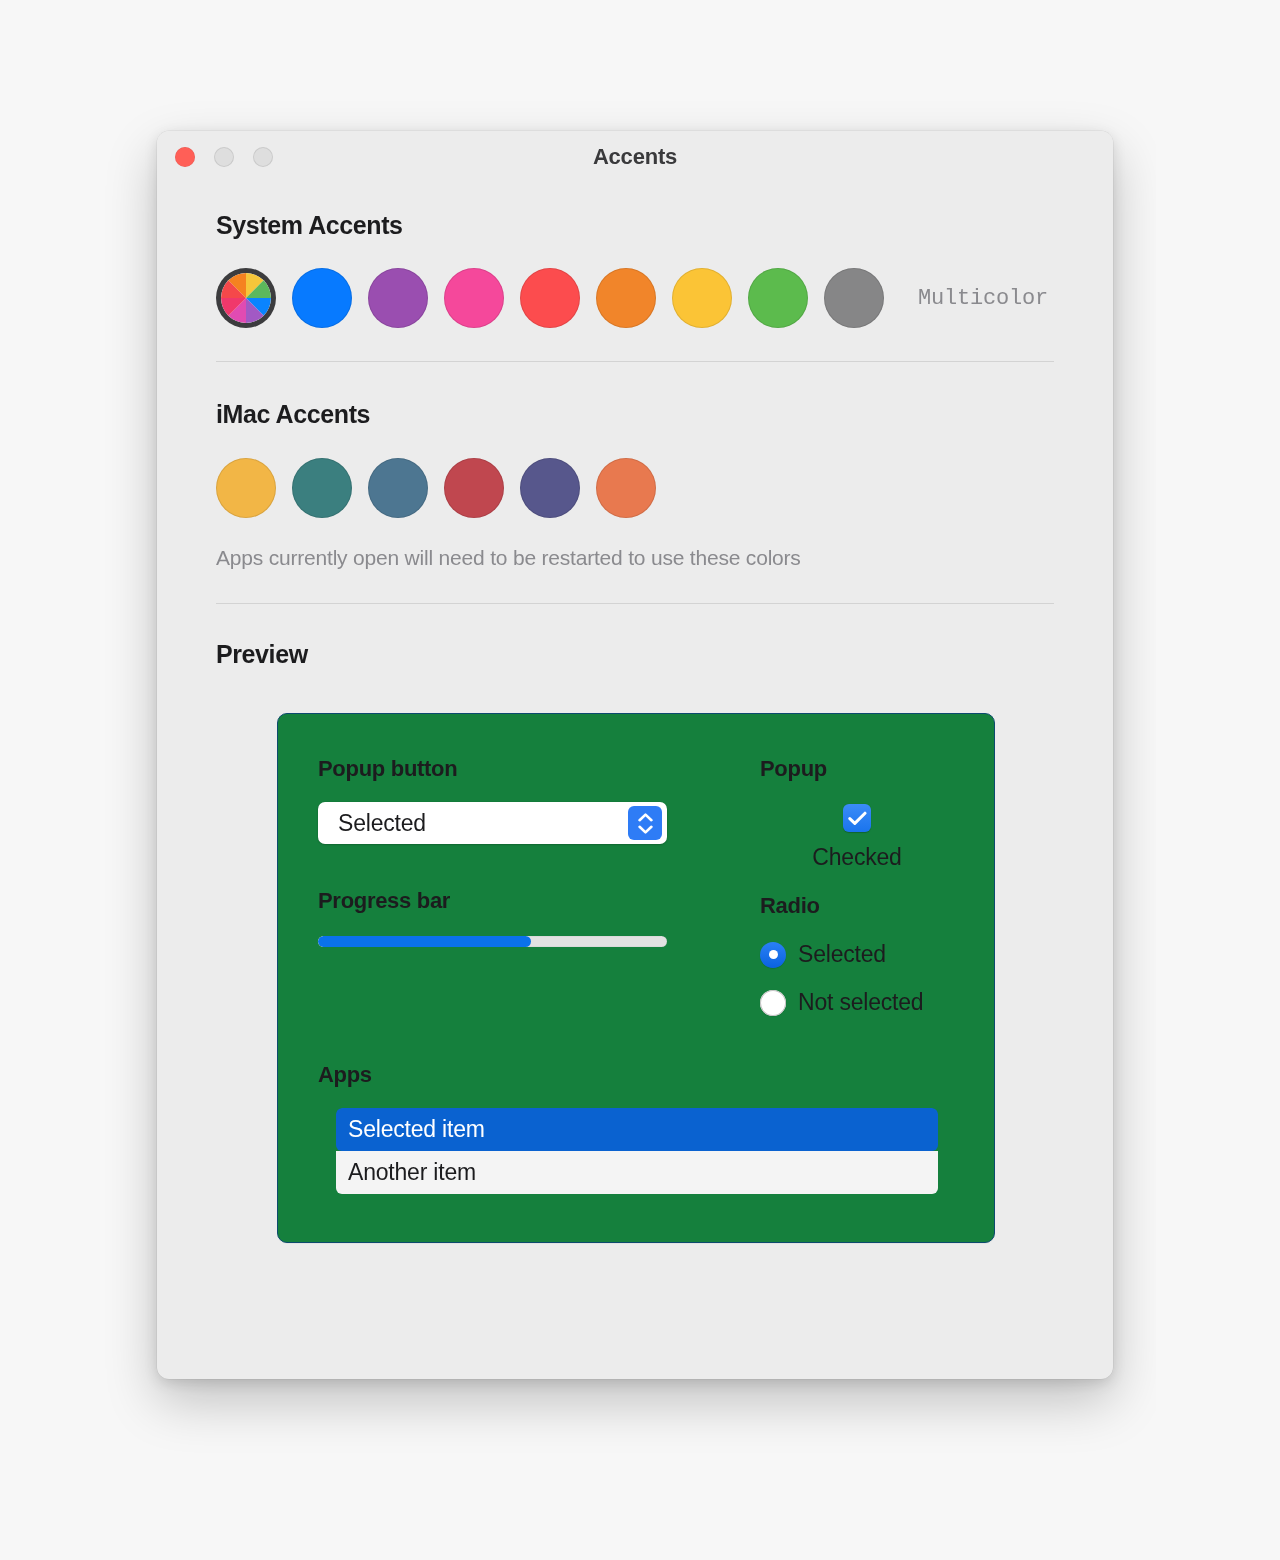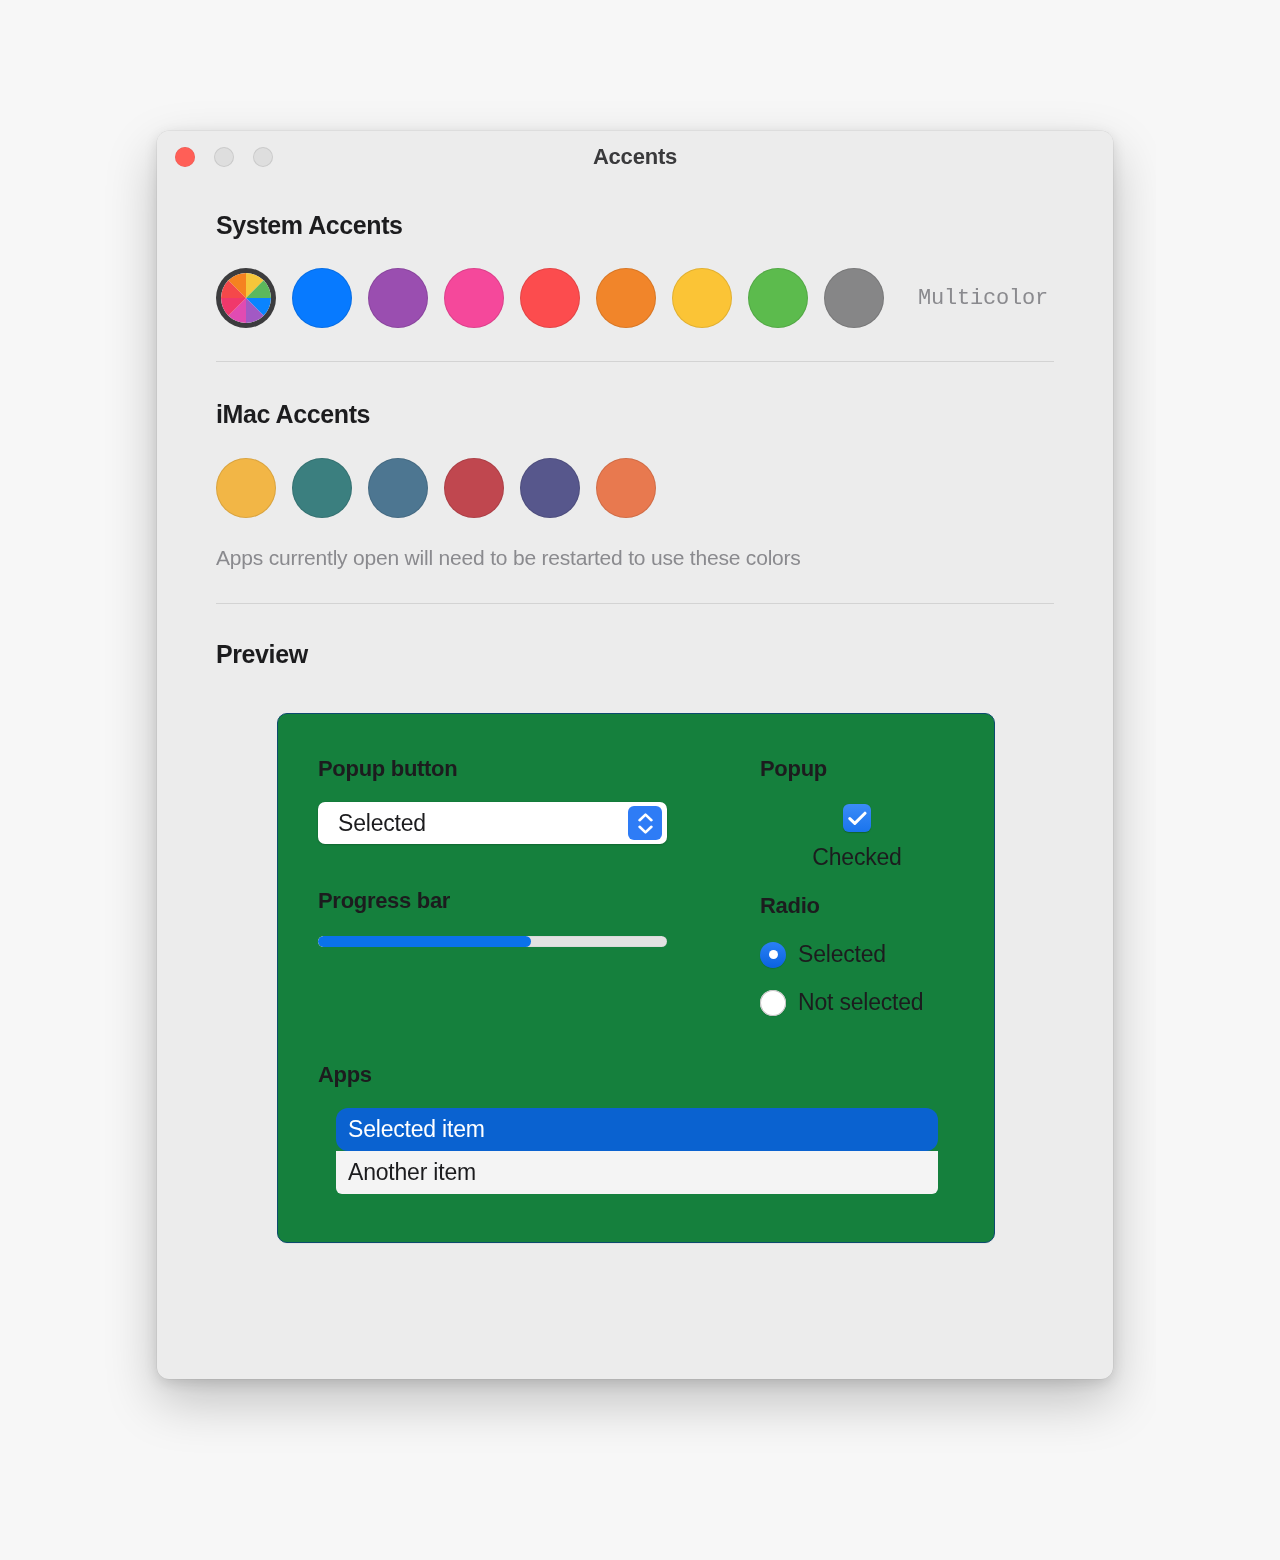--- a/index.html
+++ b/index.html
@@ -273,21 +273,21 @@
     height: 43px;
     display: flex;
     align-items: center;
     padding-left: 12px;
     font-size: 23px;
     letter-spacing: -0.2px;
   }
   .list-item.sel {
     background: #0a62d0;
     color: #ffffff;
-    border-radius: 12px;
+    border-radius: 6px;
   }
   .list-item.norm {
     background: #f4f4f4;
     color: #1c1c1e;
   }
 </style>
 </head>
 <body>
 
 <div class="desktop">

